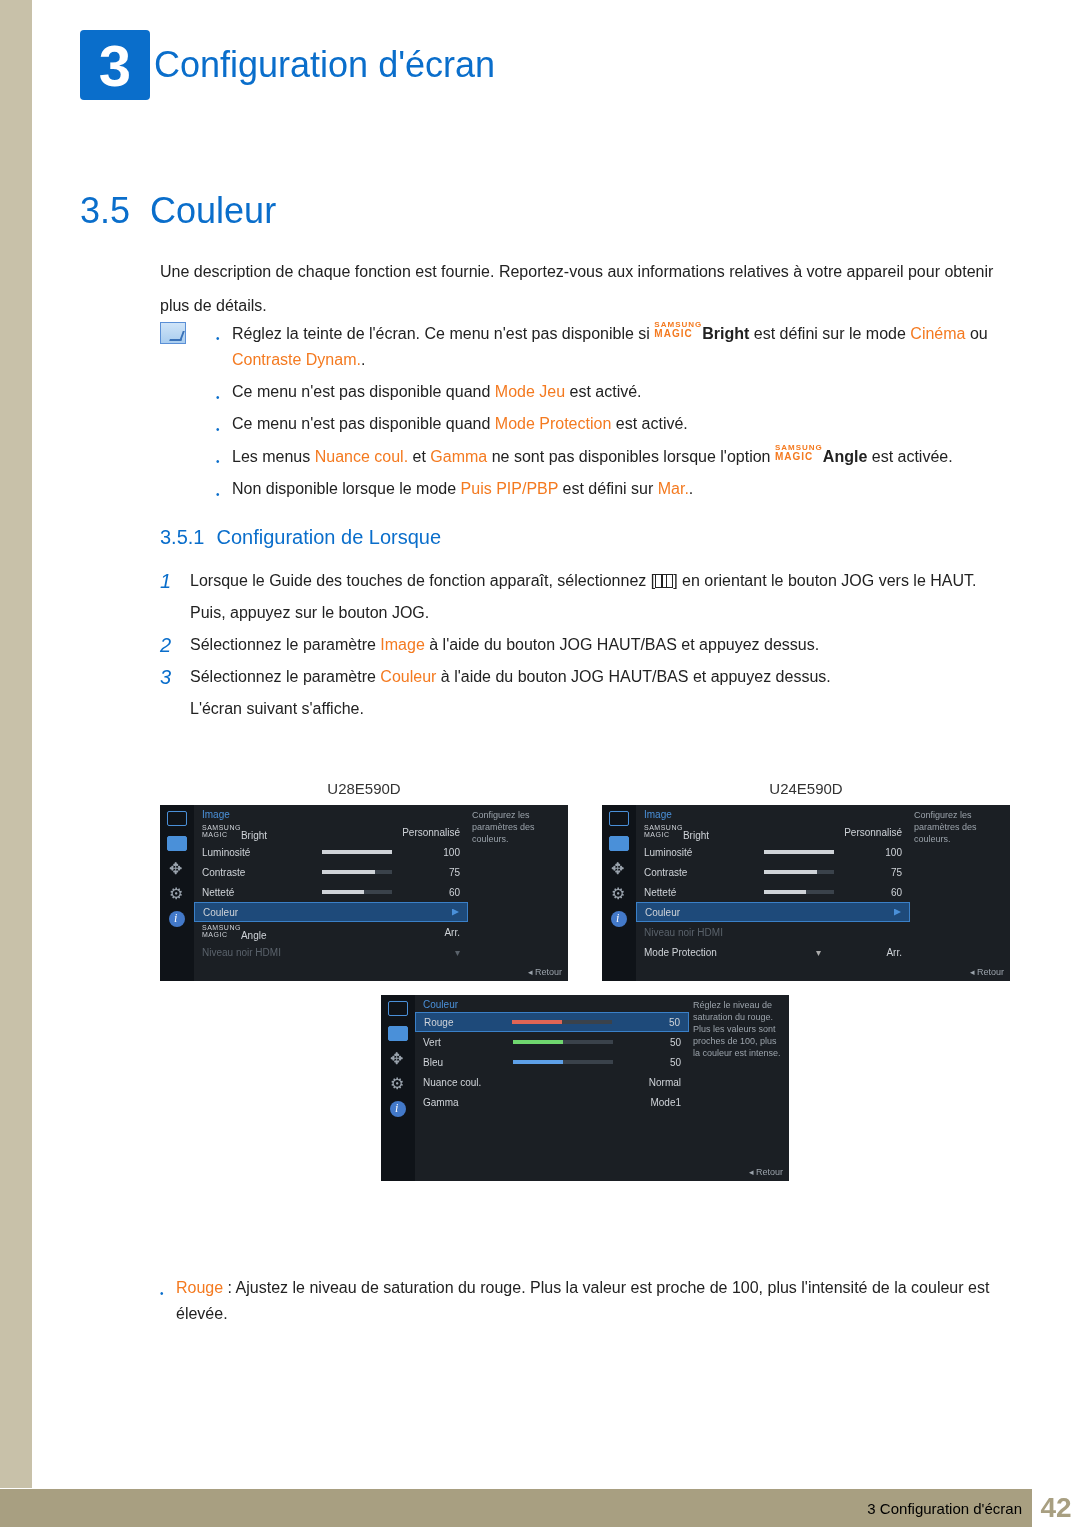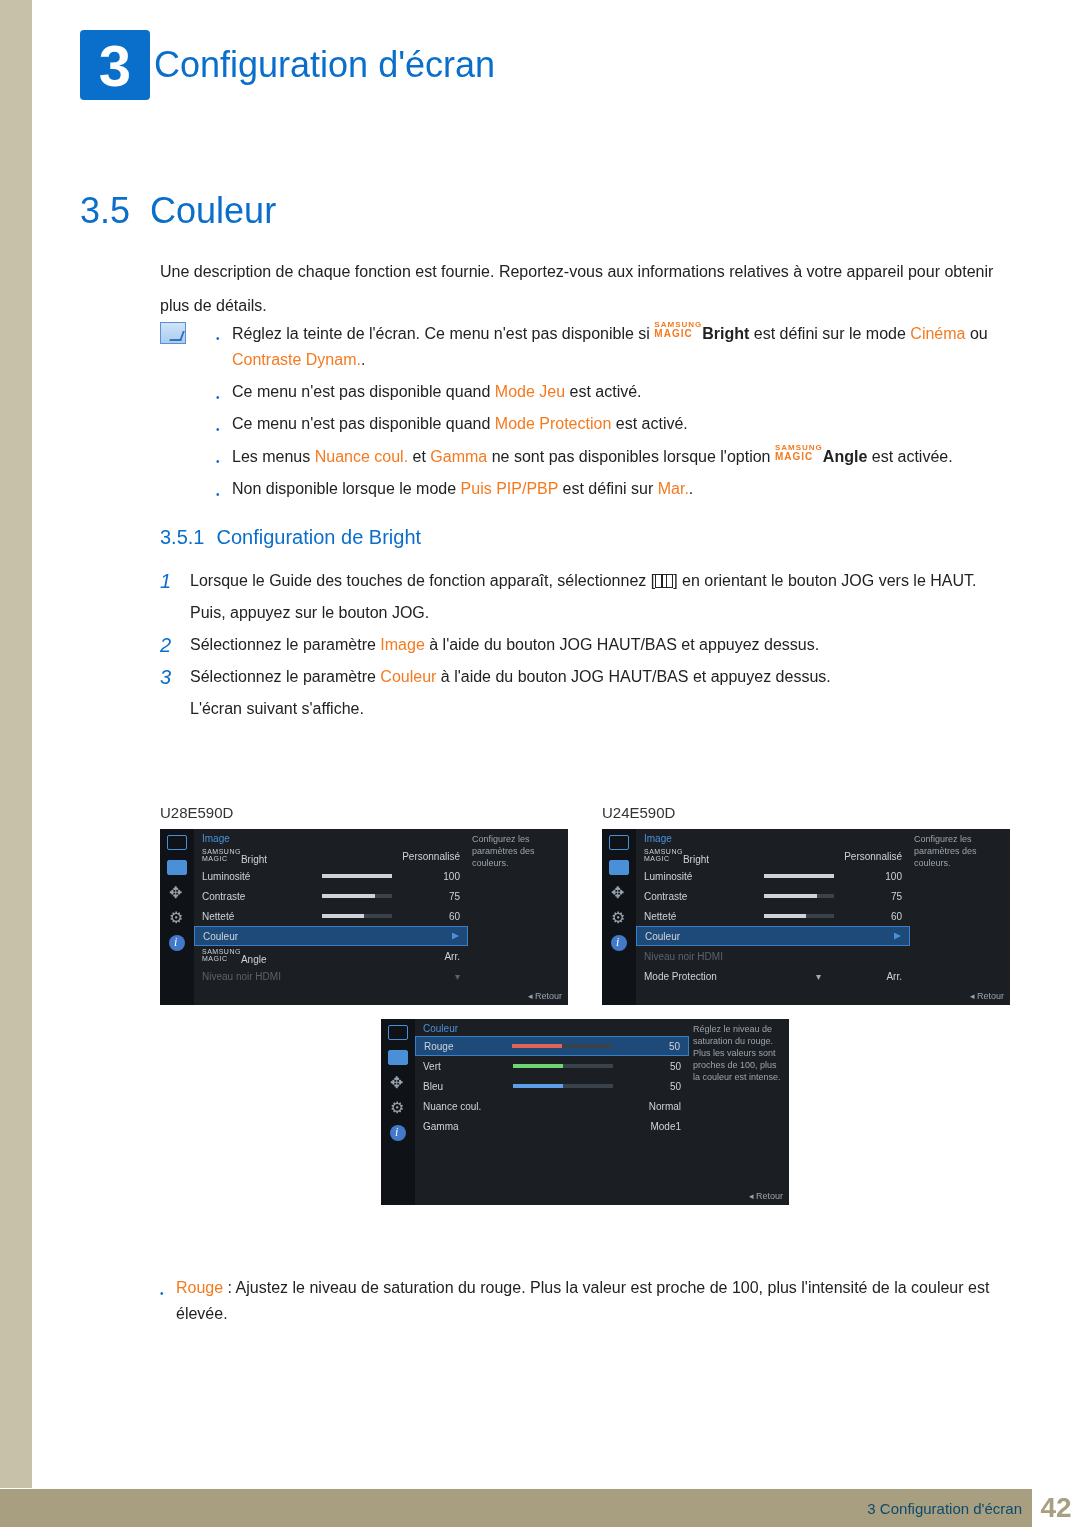--- a/index.html
+++ b/index.html
@@ -33,21 +33,21 @@
   .step { display: flex; margin-bottom: 6px; }
   .step .sn { font-style: italic; color: #0a6ecb; font-size: 20px; width: 30px; flex: 0 0 30px; }
   .step .sc { flex: 1; }
   .menu-icon { display:inline-block; width:18px; height:14px; border:1.5px solid #222; position:relative; vertical-align:-2px; }
   .menu-icon::before, .menu-icon::after { content:""; position:absolute; top:0; bottom:0; width:1.5px; background:#222; }
   .menu-icon::before { left:5px; } .menu-icon::after { right:5px; }
 
   .osd-area { position: absolute; left: 160px; top: 780px; right: 70px; }
   .osd-row { display: flex; justify-content: space-between; }
   .osd-col { width: 48%; }
-  .osd-title { font-size: 15px; margin-bottom: 8px; color: #333; margin-top: 24px; }
+  .osd-title { text-align: center; font-size: 15px; margin-bottom: 8px; color: #333; }
   .osd { background: #1b1f24; color: #cfd3d8; font-size: 10px; position: relative; height: 176px; }
   .osd-left { position: absolute; left: 0; top: 0; bottom: 0; width: 34px; background: #0f1318; display: flex; flex-direction: column; align-items: center; padding-top: 6px; gap: 10px; }
   .osd-ico { width: 20px; height: 15px; border: 1.2px solid #4a90d9; border-radius: 2px; }
   .osd-ico.sel { background: #4a90d9; }
   .osd-ico.arrows { border:none; position:relative; }
   .osd-ico.arrows::before { content:"✥"; color:#9aa3ad; font-size:16px; position:absolute; left:2px; top:-2px; }
   .osd-ico.gear::before { content:"⚙"; color:#9aa3ad; font-size:16px; position:absolute; left:2px; top:-2px; }
   .osd-ico.gear { border:none; position:relative; }
   .osd-ico.info { border-radius:50%; background:#4379c9; border:none; position:relative; width:16px; height:16px; }
   .osd-ico.info::before { content:"i"; color:#fff; font-style:italic; font-family:Georgia,serif; position:absolute; left:5px; top:0; font-size:12px; }
@@ -71,21 +71,21 @@
   .osd2 { width: 48%; }
   .bar2 { flex:0 0 100px; height:4px; background:#3a424b; position:relative; }
   .bar2 .fill { position:absolute; left:0; top:0; bottom:0; }
   .val-r { color:#e06555; } .val-g { color:#6fd66f; } .val-b { color:#5ea0e8; }
 
   .post-text { position: absolute; left: 160px; top: 1275px; right: 70px; font-size: 16px; line-height: 26px; }
   .post-text li { list-style:none; position:relative; padding-left:16px; }
   .post-text li::before { content:"•"; color:#0a6ecb; position:absolute; left:0; font-size:10px; top:6px; }
 
   .footer { position: absolute; left: 0; right: 0; bottom: 0; height: 38px; background: #a89f81; display: flex; align-items: center; justify-content: flex-end; padding-right: 0; }
-  .footer-text { color: #0c4a6e; font-size: 15px; margin-right: 10px; }
+  .footer-text { color: #000000; font-size: 15px; margin-right: 10px; }
   .footer-pgwrap { width: 48px; height: 38px; background: #fff; display:flex; align-items:center; justify-content:center; }
   .footer-pg { color: #a89f81; font-size: 28px; font-weight: bold; }
 </style>
 </head>
 <body>
 <div class="page">
 
 <div class="sidebar"></div>
 
 <div class="header">
@@ -106,21 +106,21 @@
       <span>Réglez la teinte de l'écran. Ce menu n'est pas disponible si </span><span class="magic"><span class="upper">SAMSUNG</span><span>MAGIC</span></span><span class="magic-label">Bright</span><span> est défini sur le mode </span><span class="orange">Cinéma</span><span> ou </span><span class="orange">Contraste Dynam.</span><span>.</span>
     </li>
     <li><span>Ce menu n'est pas disponible quand </span><span class="orange">Mode Jeu</span><span> est activé.</span></li>
     <li><span>Ce menu n'est pas disponible quand </span><span class="orange">Mode Protection</span><span> est activé.</span></li>
     <li><span>Les menus </span><span class="orange">Nuance coul.</span><span> et </span><span class="orange">Gamma</span><span> ne sont pas disponibles lorsque l'option </span><span class="magic"><span class="upper">SAMSUNG</span><span>MAGIC</span></span><span class="magic-label">Angle</span><span> est activée.</span></li>
     <li><span>Non disponible lorsque le mode </span><span class="orange">Puis PIP/PBP</span><span> est défini sur </span><span class="orange">Mar.</span><span>.</span></li>
   </ul>
 </div>
 
 <div class="h2">
-  <span class="num">3.5.1</span><span>Configuration de Bright</span>
+  <span class="num">3.5.1</span><span>Configuration de Lorsque</span>
 </div>
 
 <div class="steps">
   <div class="step">
     <div class="sn">1</div>
     <div class="sc">
       <span>Lorsque le Guide des touches de fonction apparaît, sélectionnez [</span><span class="menu-icon"></span><span>] en orientant le bouton JOG vers le HAUT.</span>
       <div style="margin-top:6px;">Puis, appuyez sur le bouton JOG.</div>
     </div>
   </div>

